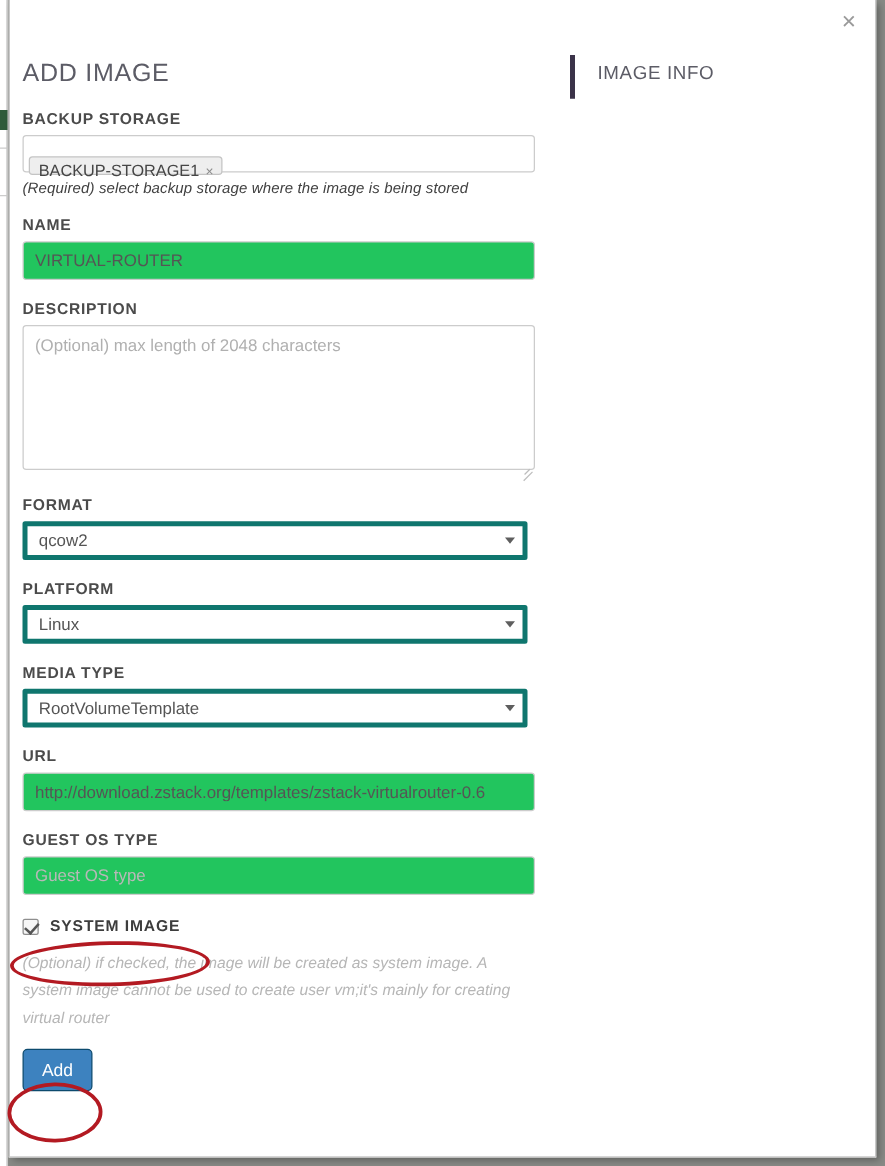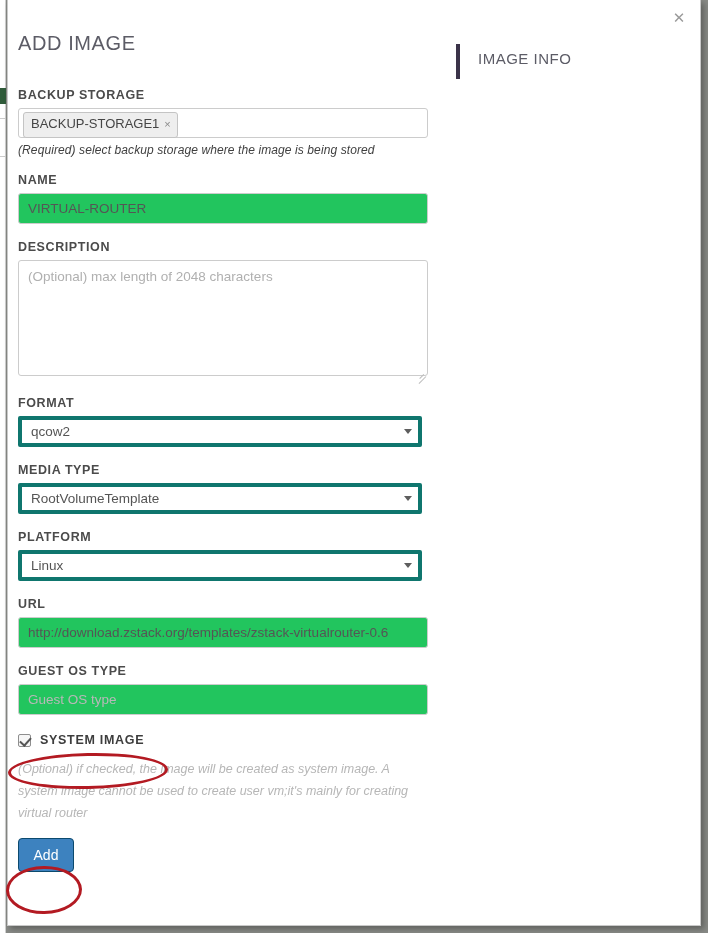--- a/index.html
+++ b/index.html
@@ -51,21 +51,21 @@
     width: 22px; height: 22px;
     color: #9a9a9a;
     font-size: 15px;
     line-height: 22px;
     text-align: center;
     cursor: pointer;
     font-family: "Liberation Sans", sans-serif;
   }
 
   .title {
-    position: absolute; left: 10px; top: 32px;
+    position: absolute; left: 10px; top: 48px;
     font-size: 20px;
     color: #5c5c66;
     letter-spacing: 0.6px;
     font-weight: 400;
   }
 
   .info-bar {
     position: absolute; left: 448px; top: 44px;
     width: 4px; height: 35px;
     background: #3b3349;
@@ -89,22 +89,22 @@
   }
 
   .tag-field {
     width: 410px; height: 30px;
     border: 1px solid #cccccc;
     border-radius: 3px;
     background: #fff;
     position: relative;
   }
   .tag {
-    position: absolute; left: 4px; top: 3px;
-    height: 26px;
+    position: absolute; left: 4px; top: 16px;
+    height: 15px;
     padding: 0 6px 0 7px;
     background: #eeeeee;
     border: 1px solid #c4c4c4;
     border-radius: 3px;
     font-size: 13px;
     color: #454545;
     line-height: 22px;
     white-space: nowrap;
   }
   .tag .tag-x {
@@ -309,38 +309,38 @@
       <div class="row">
         <div class="fld-label">FORMAT</div>
         <div class="sel-wrap">
           <input class="sel-input" type="text" readonly="" value="qcow2" style="">
           <span class="caret"></span>
         </div>
       </div>
 
       
       <div class="row">
+        <div class="fld-label">PLATFORM</div>
+        <div class="sel-wrap">
+          <input class="sel-input" type="text" readonly="" value="Linux" style="">
+          <span class="caret"></span>
+        </div>
+      </div>
+
+      
+      <div class="row">
         <div class="fld-label">MEDIA TYPE</div>
         <div class="sel-wrap">
           <input class="sel-input" type="text" readonly="" value="RootVolumeTemplate" style="">
           <span class="caret"></span>
         </div>
       </div>
 
       
       <div class="row">
-        <div class="fld-label">PLATFORM</div>
-        <div class="sel-wrap">
-          <input class="sel-input" type="text" readonly="" value="Linux" style="">
-          <span class="caret"></span>
-        </div>
-      </div>
-
-      
-      <div class="row">
         <div class="fld-label">URL</div>
         <input class="txt-input" type="text" value="http://download.zstack.org/templates/zstack-virtualrouter-0.6" style="">
       </div>
 
       
       <div class="row">
         <div class="fld-label">GUEST OS TYPE</div>
         <input class="txt-input" type="text" placeholder="Guest OS type" style="">
       </div>
 

